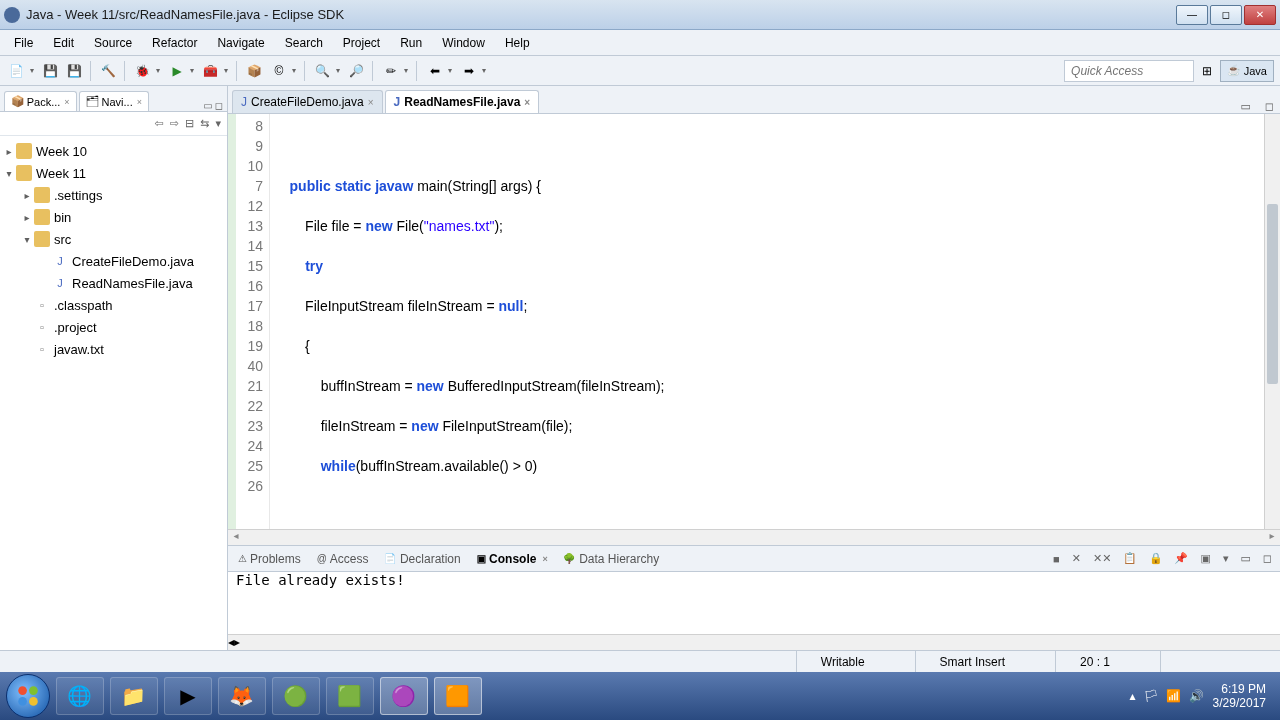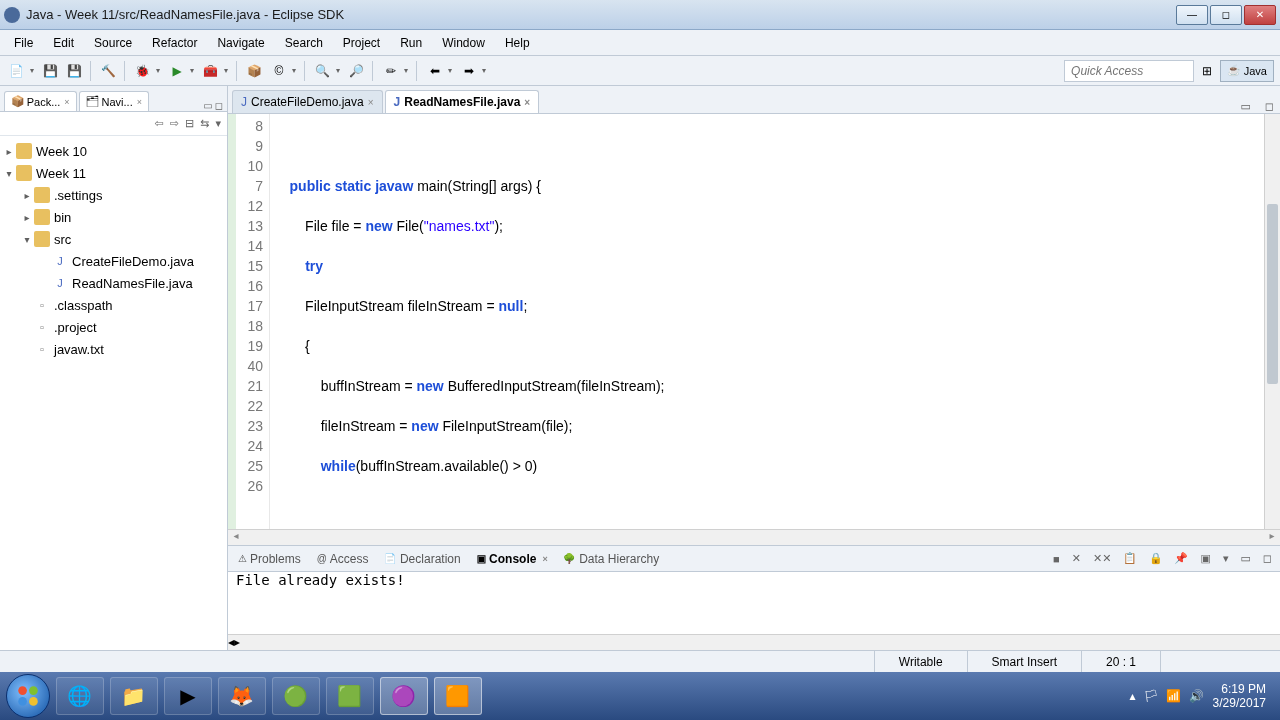--- a/index.html
+++ b/index.html
@@ -77,21 +77,21 @@
 .bottom-tab.active { color: #000; font-weight: bold; }
 .bottom-tab .ticon { font-size: 10px; }
 .bottom-tabs .spacer { flex: 1; }
 .bottom-tool { font-size: 11px; color: #666; cursor: pointer; padding: 0 2px; }
 .console-header { padding: 2px 8px; font-size: 12px; color: #787878; }
 .console-out { flex: 1; padding: 0 8px; font-family: Consolas, monospace; font-size: 14px; }
 .console-scroll { height: 16px; background: #f0f0f0; border-top: 1px solid #d0d0d0; display:flex; }
 
 
 .statusbar { height: 22px; background: #eef2f7; border-top: 1px solid #c0cad6; display: flex; align-items: center; font-size: 12px; }
-.statusbar .cell { padding: 0 24px; border-left: 1px solid #c0cad6; height: 100%; display: flex; align-items: center; }
+.statusbar .cell { padding: 0 24px; border-left: 1px solid #c0cad6; height: 100%; display: flex; align-items: center; margin-left: 26px; }
 .statusbar .cell:first-child { border-left: none; }
 .statusbar .filler { flex: 1; }
 
 
 .taskbar { height: 48px; background: linear-gradient(#5a7ab0, #2a4a80); display: flex; align-items: center; padding: 0 6px; gap: 6px; }
 .taskbar .start { width: 44px; height: 44px; border-radius: 50%; background: radial-gradient(circle at 40% 40%, #80c0ff, #1050a0); border: 1px solid #0a3070; cursor: pointer; display:flex; align-items:center; justify-content:center; }
 .taskbar .start svg { width:26px; height:26px; }
 .taskbar .tbtn2 { width: 48px; height: 38px; border: 1px solid rgba(255,255,255,0.2); background: rgba(255,255,255,0.08); border-radius: 3px; cursor: pointer; display: flex; align-items: center; justify-content: center; font-size: 20px; }
 .taskbar .tbtn2.active { background: rgba(255,255,255,0.25); border-color: rgba(255,255,255,0.5); }
 .taskbar .spacer { flex: 1; }

